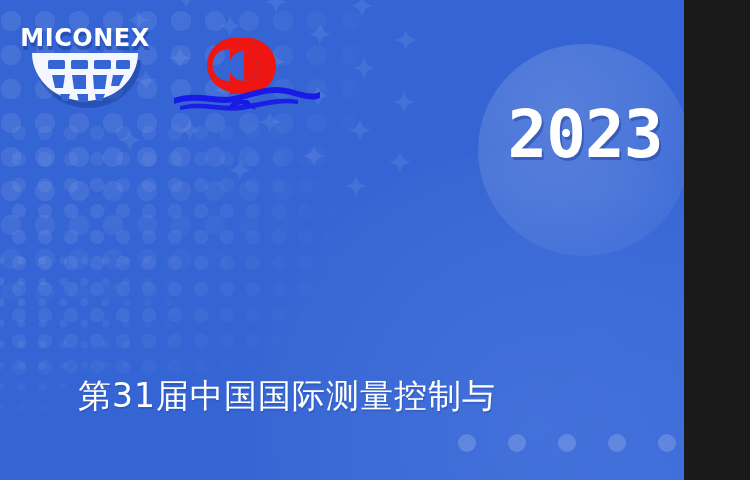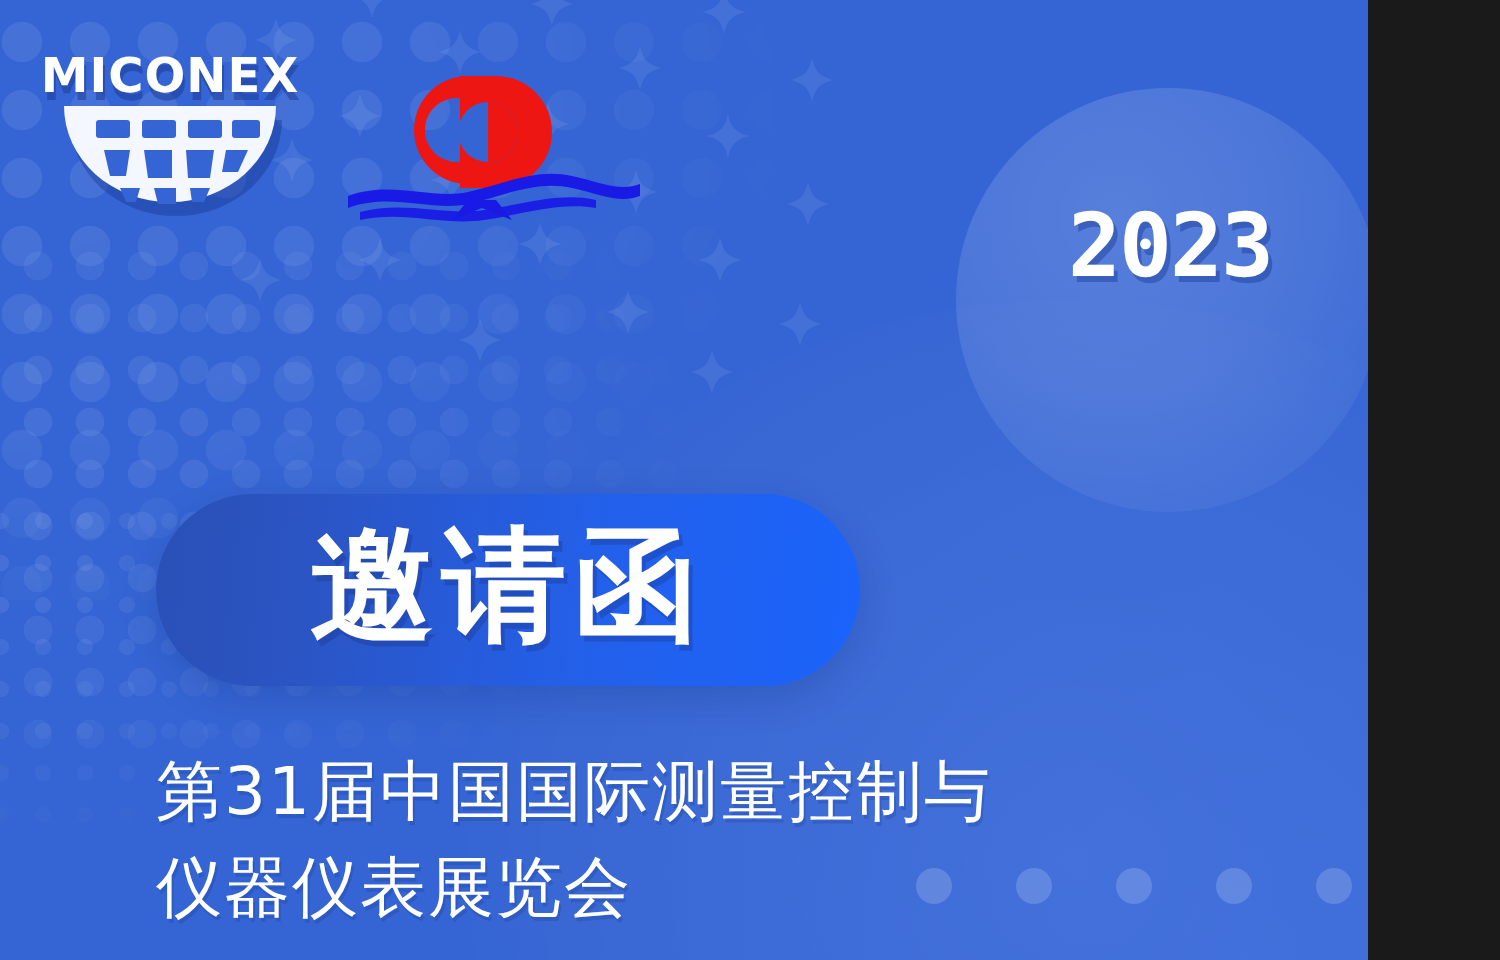--- a/index.html
+++ b/index.html
@@ -97,21 +97,21 @@
   }
   .wave-mark svg { display:block; width:100%; height:100%; }
 
   
   .year-text {
     position: absolute;
     left: 495px; top: 102px;
     width: 180px;
     text-align: center;
     font-family: "DejaVu Sans Mono", "Liberation Mono", monospace;
-    font-size: 44px;
+    font-size: 66px;
     font-weight: 700;
     letter-spacing: -1px;
     color: #ffffff;
     line-height: 1;
     text-shadow: 2px 3px 0 rgba(26,60,150,0.45);
     -webkit-font-smoothing: antialiased;
   }
 
   
   .pill {
@@ -251,27 +251,23 @@
                  L148,72 C138,76 128,71 114,68 C96,64 80,72 62,76 C44,80 24,70 2,78 Z"></path>
         <path d="M8,80 C30,74 50,82 70,79 C90,76 108,70 126,74
                  L126,78 C108,75 90,81 70,84 C50,87 30,79 8,84 Z" opacity="0.95"></path>
       </g>
       <path d="M62,74 L76,74 L84,84 L69,78 L54,84 Z" fill="#1a1ae6"></path>
     </svg>
   </div>
 
   <div class="year-text">2023</div>
 
-  <div class="pill">
-    <span class="pill-text">邀请函</span>
-  </div>
 
   <div class="headline">
     <span class="headline-line">第31届中国国际测量控制与</span>
-    <span class="headline-line">仪器仪表展览会</span>
   </div>
 
   <div class="dot-row">
     <span class="dot"></span>
     <span class="dot"></span>
     <span class="dot"></span>
     <span class="dot"></span>
     <span class="dot"></span>
   </div>
 

